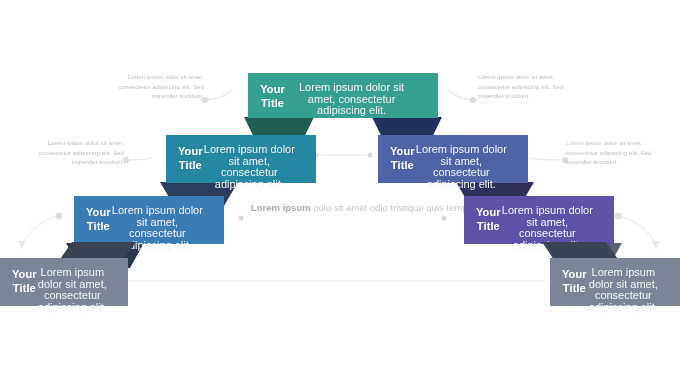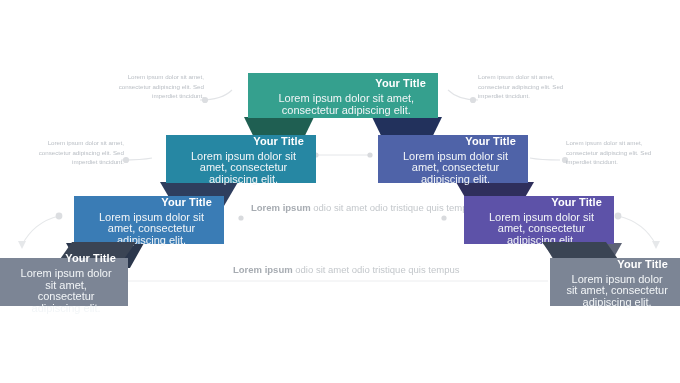--- a/index.html
+++ b/index.html
@@ -33,24 +33,24 @@
     color: #ffffff;
     text-align: center;
     z-index: 5;
   }
   .card-body {
     position: relative;
     z-index: 3;
     box-sizing: border-box;
     width: 100%;
     height: 100%;
-    padding: 9px 12px 8px 12px;
+    padding: 9px 20px 8px 12px;
     display: flex;
-    flex-direction: column;
-    align-items: flex-end;
+    flex-direction: row;
+    align-items: flex-start;
     justify-content: center;
   }
   .card-title {
     font-size: 11px;
     font-weight: bold;
     line-height: 14px;
     letter-spacing: .1px;
     margin-bottom: 3px;
     color: #ffffff;
   }
@@ -210,18 +210,14 @@
 
   <div class="note right-align" style="left:32px; top:138px; width:92px;">Lorem ipsum dolor sit amet, consectetur adipiscing elit. Sed imperdiet tincidunt.</div>
 
   <div class="note left-align" style="left:566px; top:138px; width:92px;">Lorem ipsum dolor sit amet, consectetur adipiscing elit. Sed imperdiet tincidunt.</div>
 
   <div class="caption" style="left:251px; top:201px;">
     <b>Lorem ipsum</b>
     <span>odio sit amet odio tristique quis tempus</span>
   </div>
 
-  <div class="caption" style="left:233px; top:263px;">
-    <b>Lorem ipsum</b>
-    <span>odio sit amet odio tristique quis tempus</span>
-  </div>
 
 </div>
 
 </body></html>

